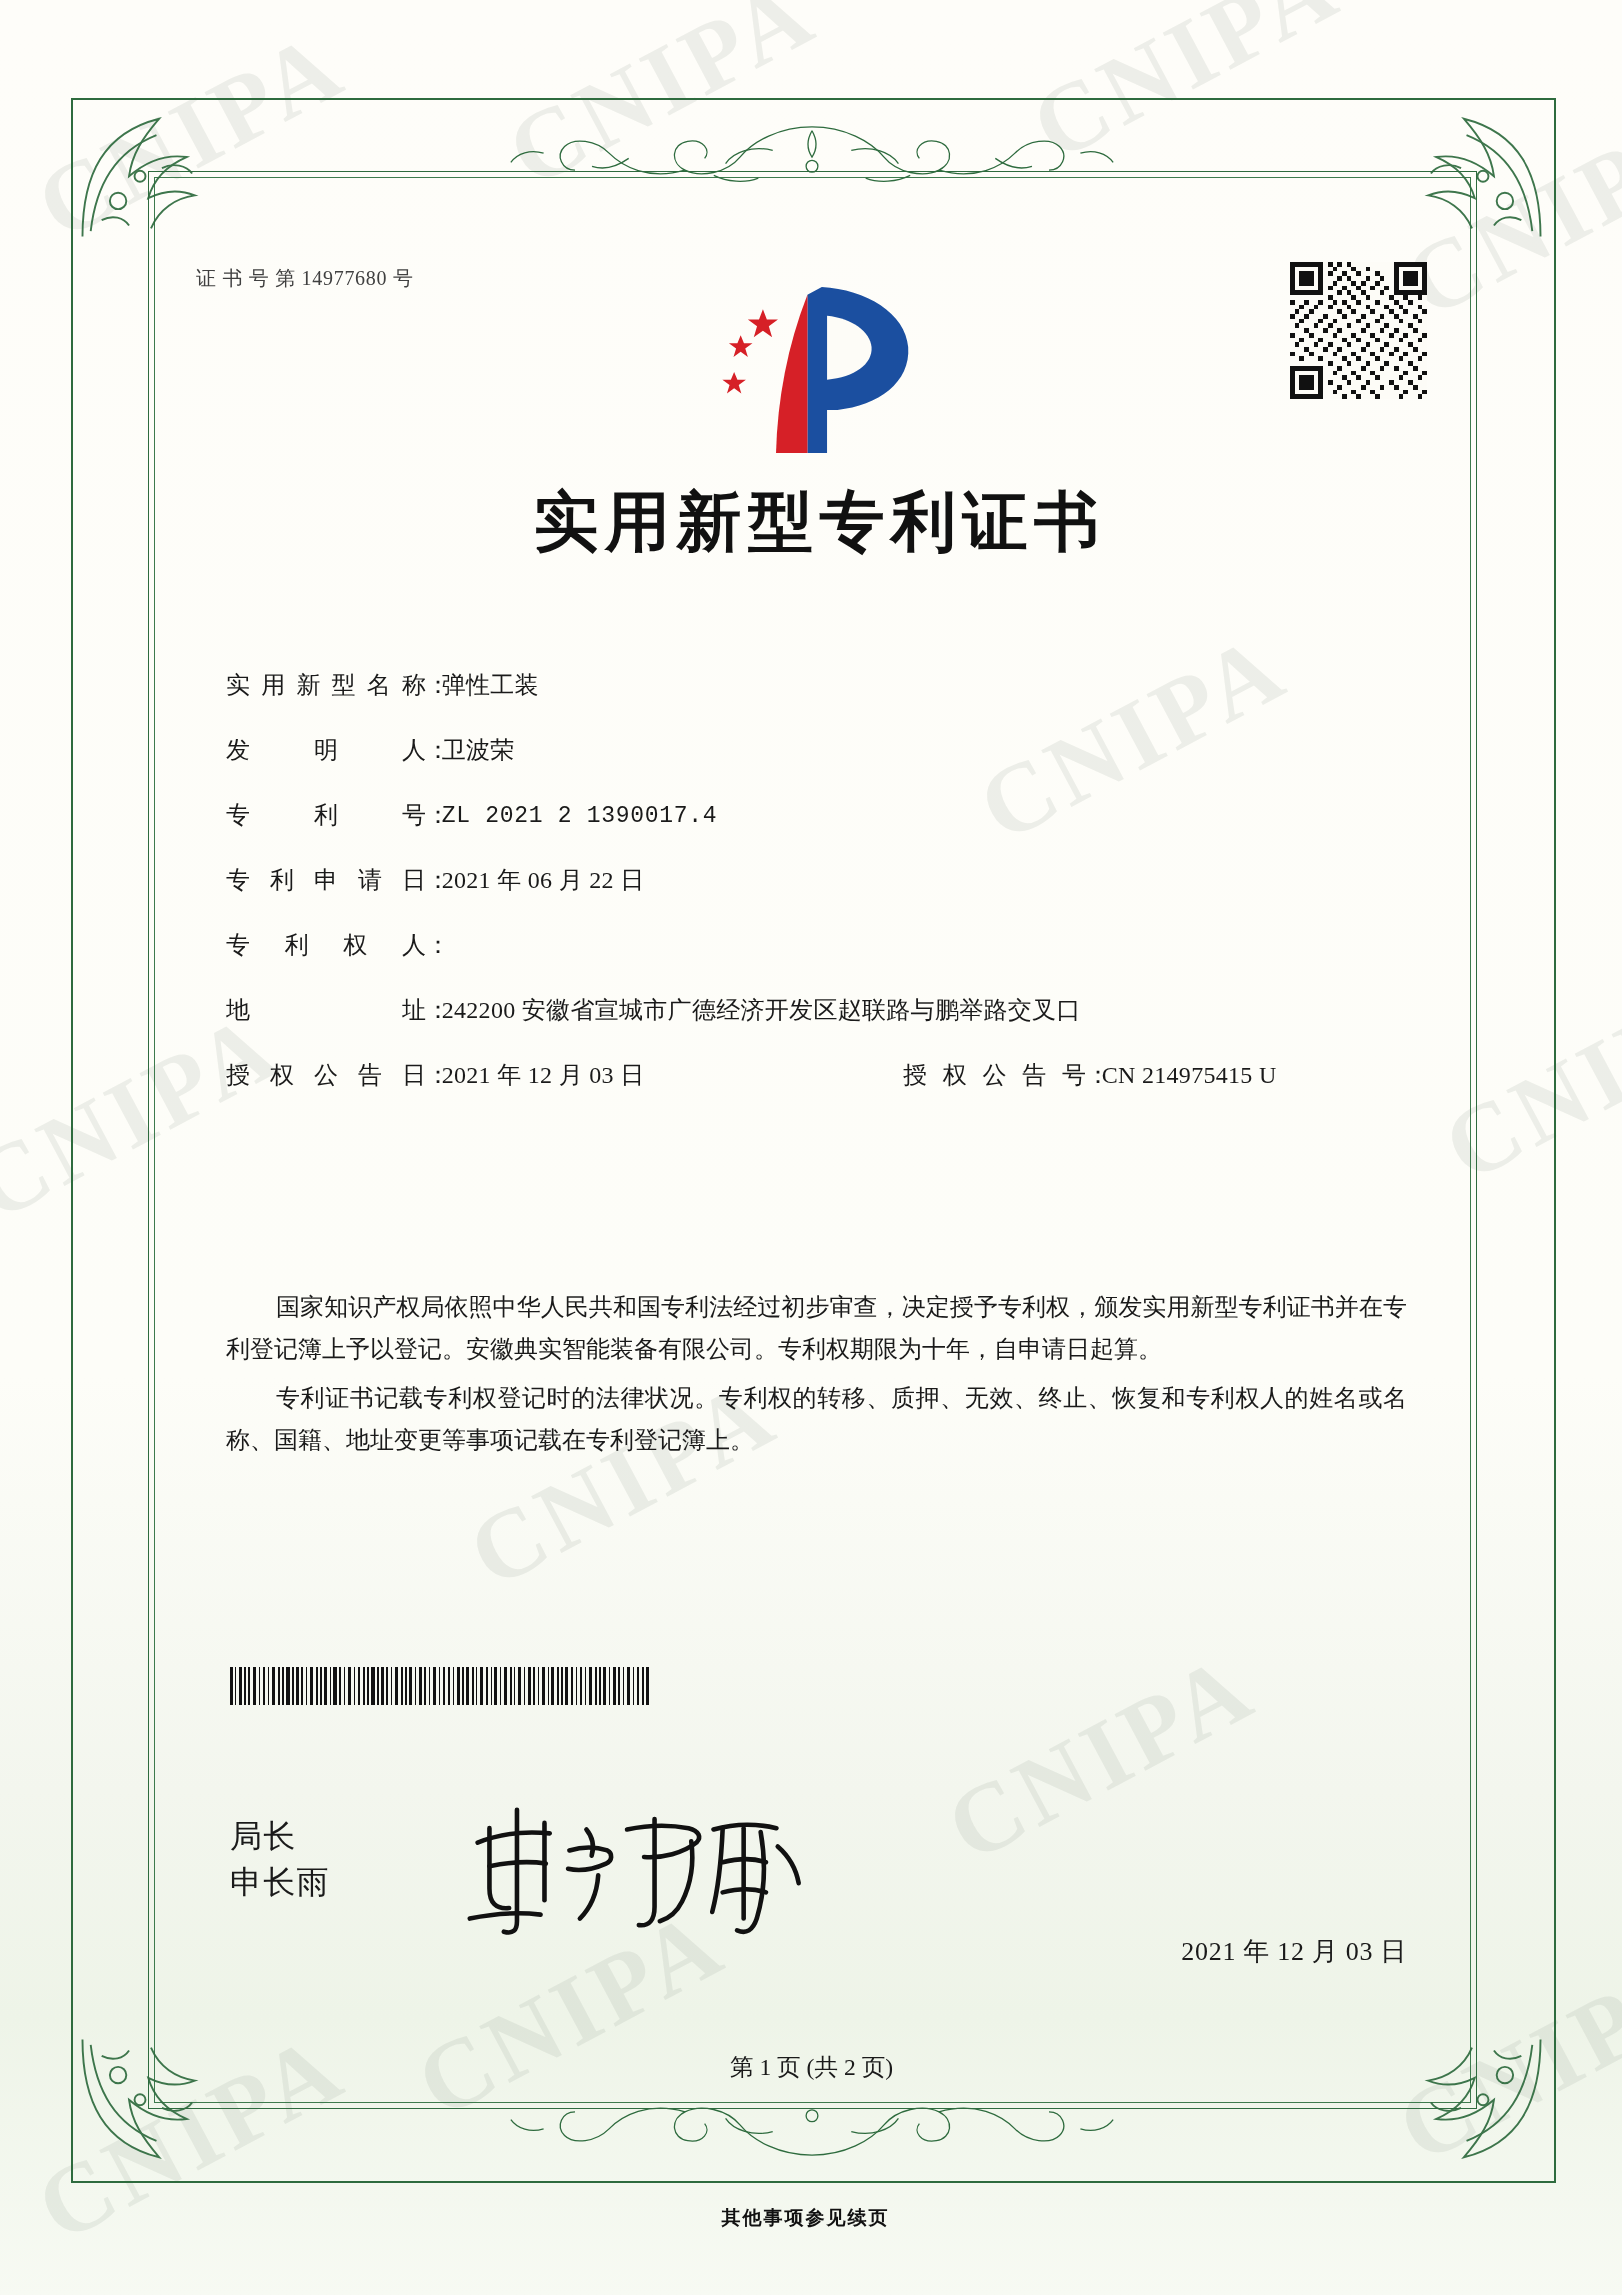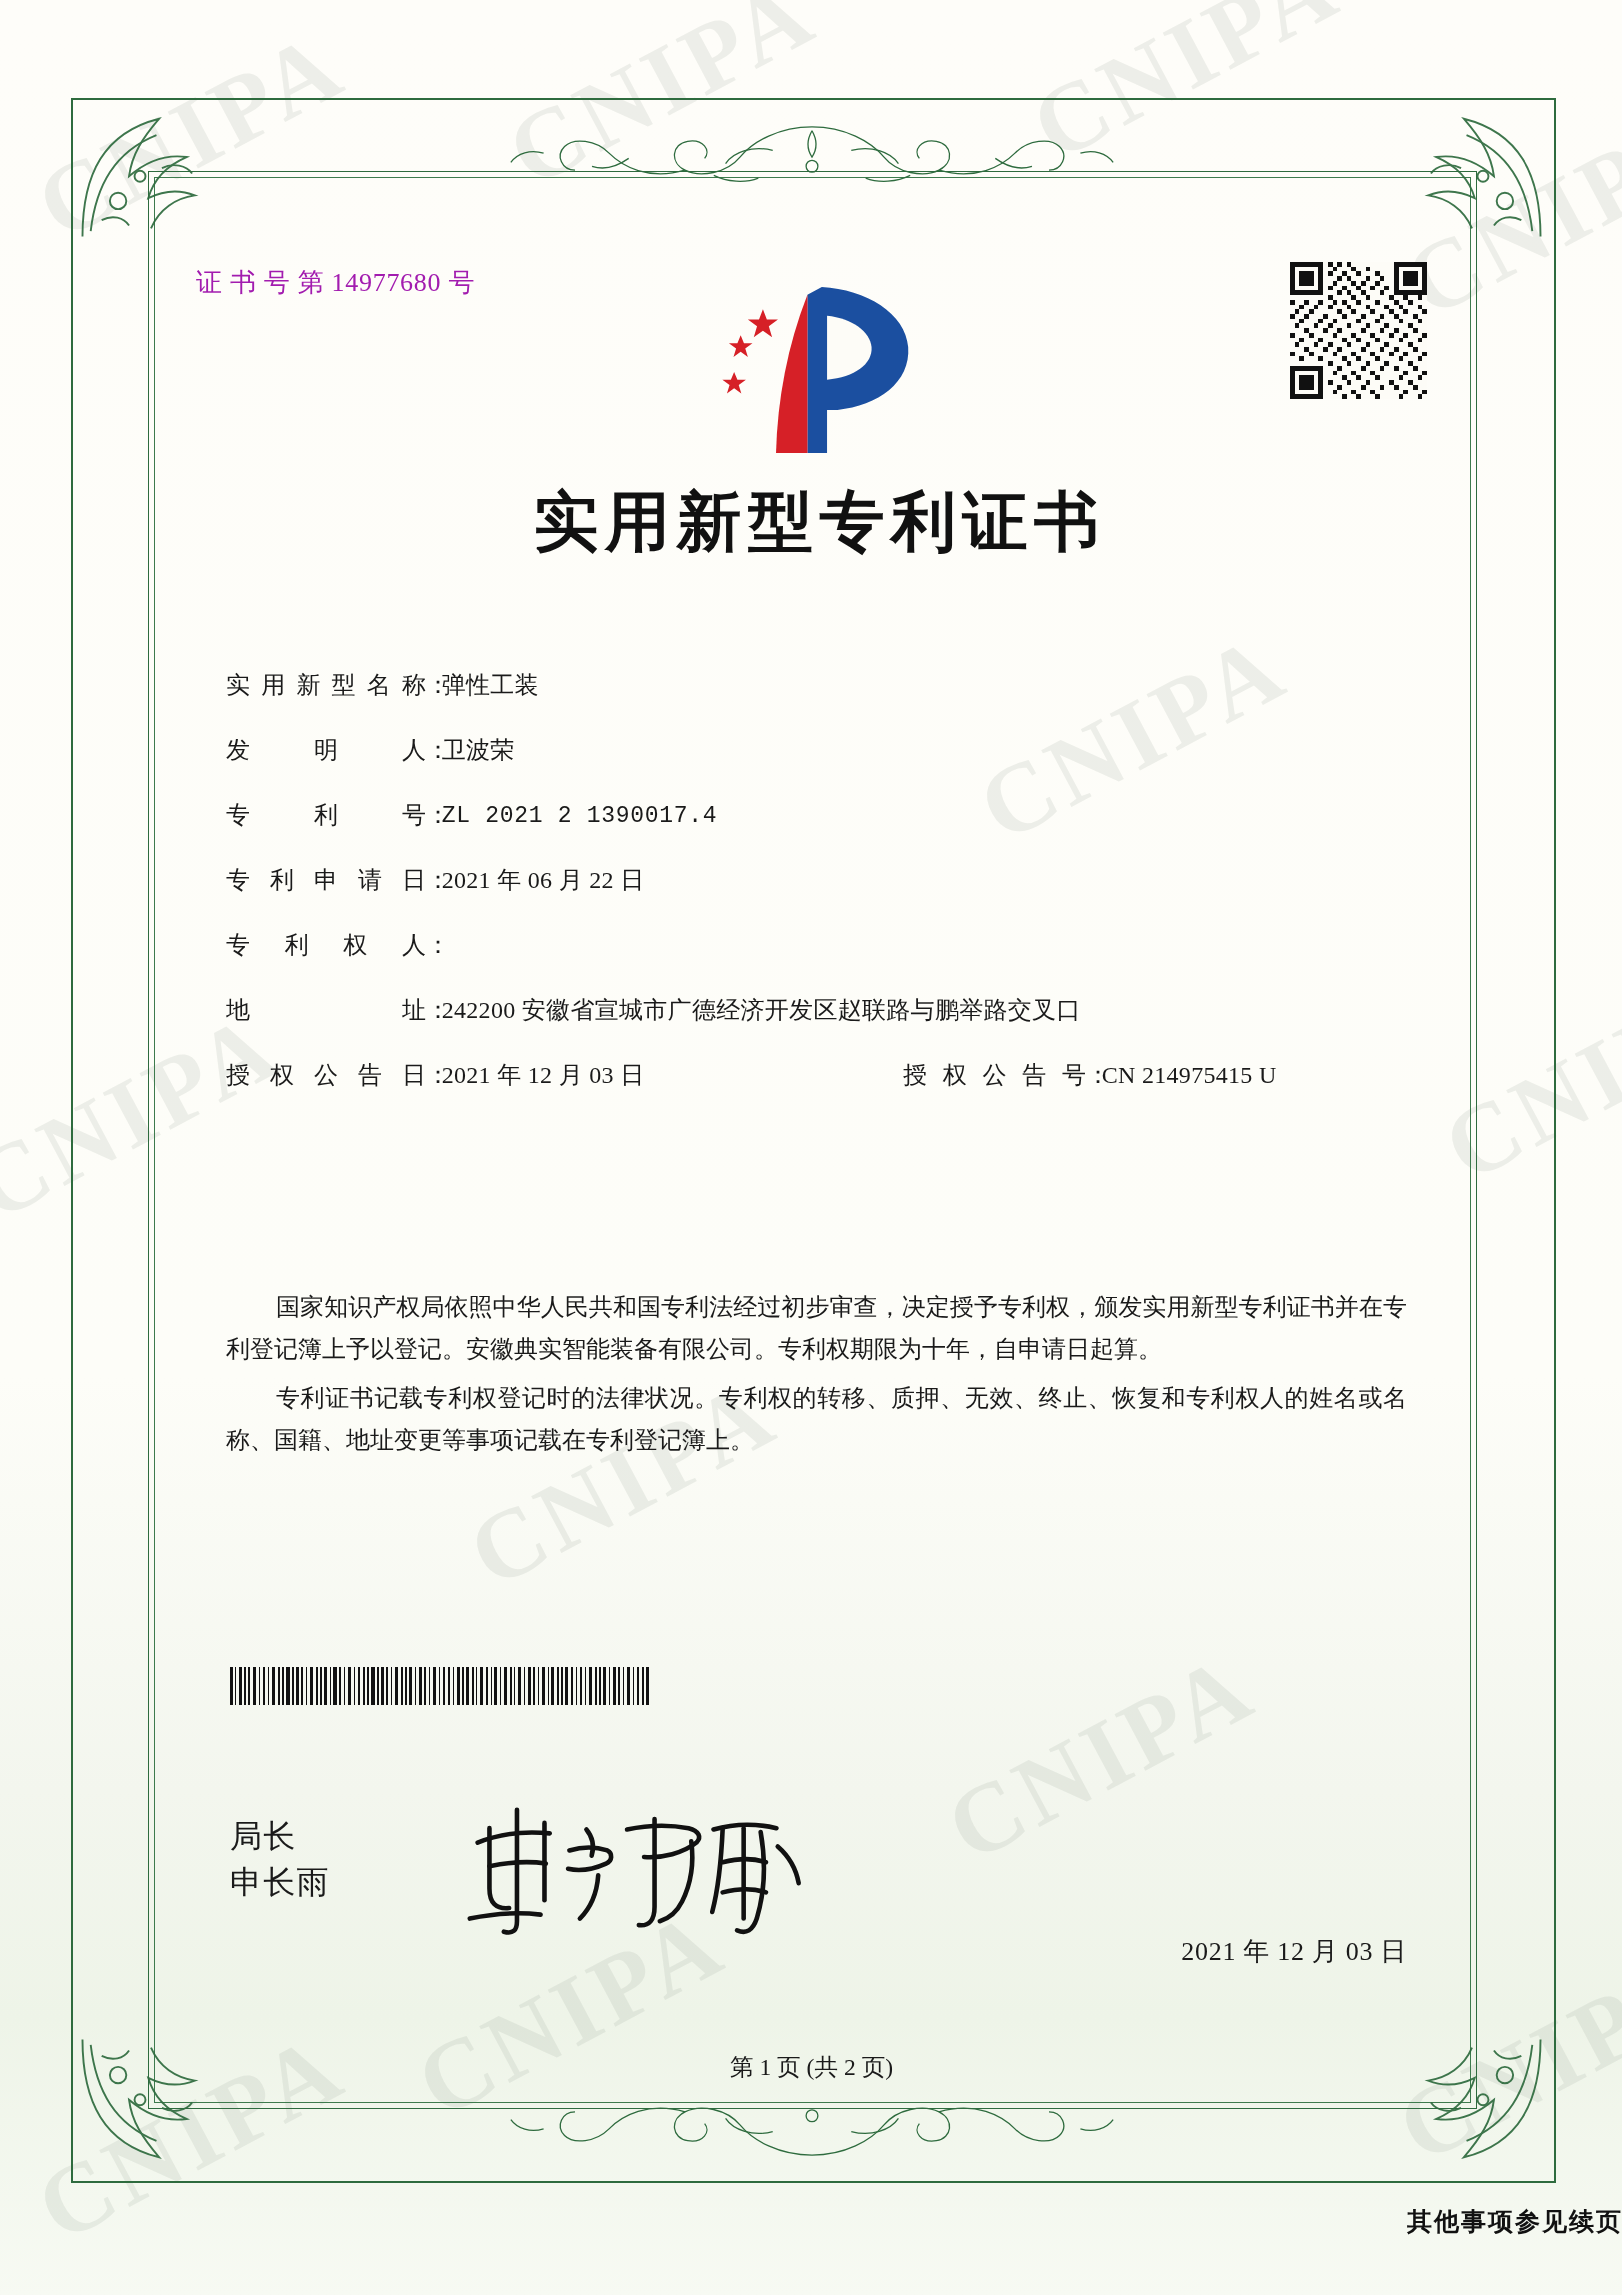--- a/index.html
+++ b/index.html
@@ -99,23 +99,23 @@
 
   
   .content {
     position: absolute;
     left: 196px;
     top: 236px;
     width: 1230px;
   }
 
   .cert-no {
-    font-size: 26px;
+    font-size: 20px;
     letter-spacing: 0.7px;
-    color: #a21caf;
+    color: #404040;
     margin-top: 29.4px;
   }
 
   
   .emblem {
     position: absolute;
     left: 50%;
     transform: translateX(-50%);
     top: 275px;
     width: 229px;
@@ -235,24 +235,24 @@
   .page-num {
     position: absolute;
     left: 0; right: 0;
     top: 2051px;
     text-align: center;
     font-size: 23.6px;
   }
 
   .footer-note {
     position: absolute;
-    left: 0; right: 0;
+    left: 0; right: 12px;
     top: 2205px;
-    text-align: right;
-    font-size: 25px;
+    text-align: center;
+    font-size: 19px;
     font-weight: 700;
     letter-spacing: 2px;
     color: #111;
   }
 
   
   .qr {
     position: absolute;
     right: 196px;
     top: 262px;

